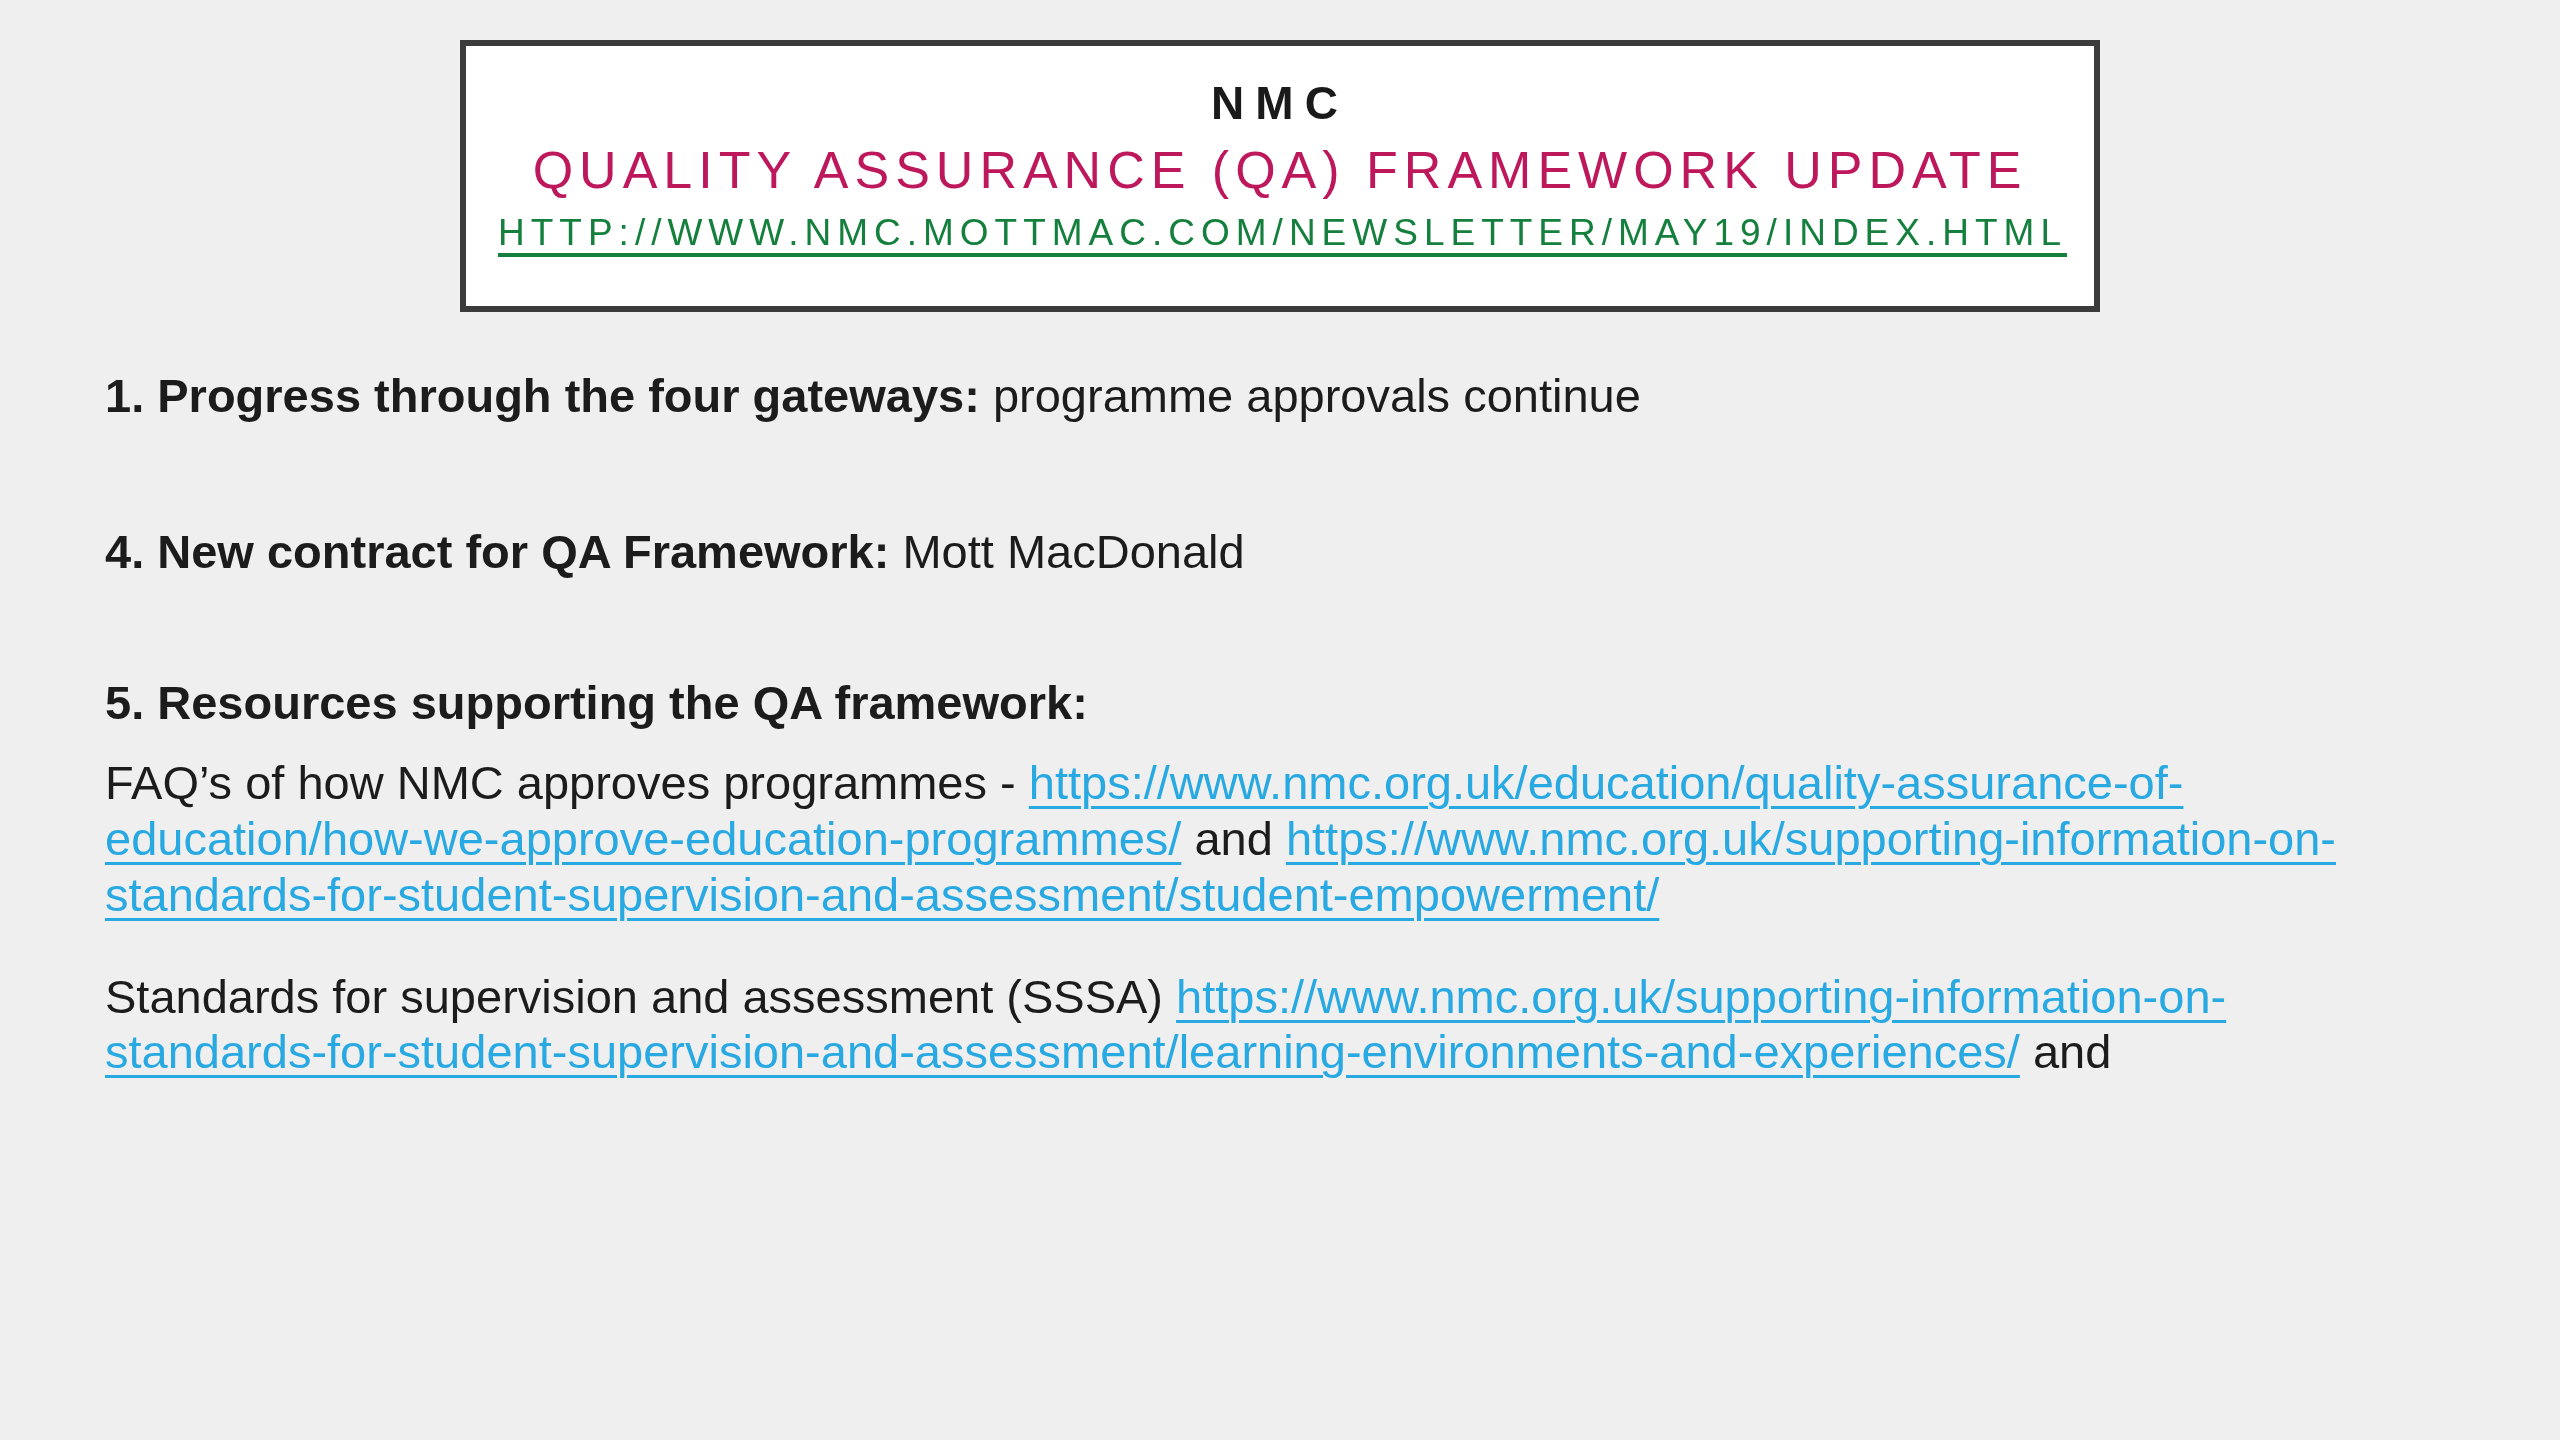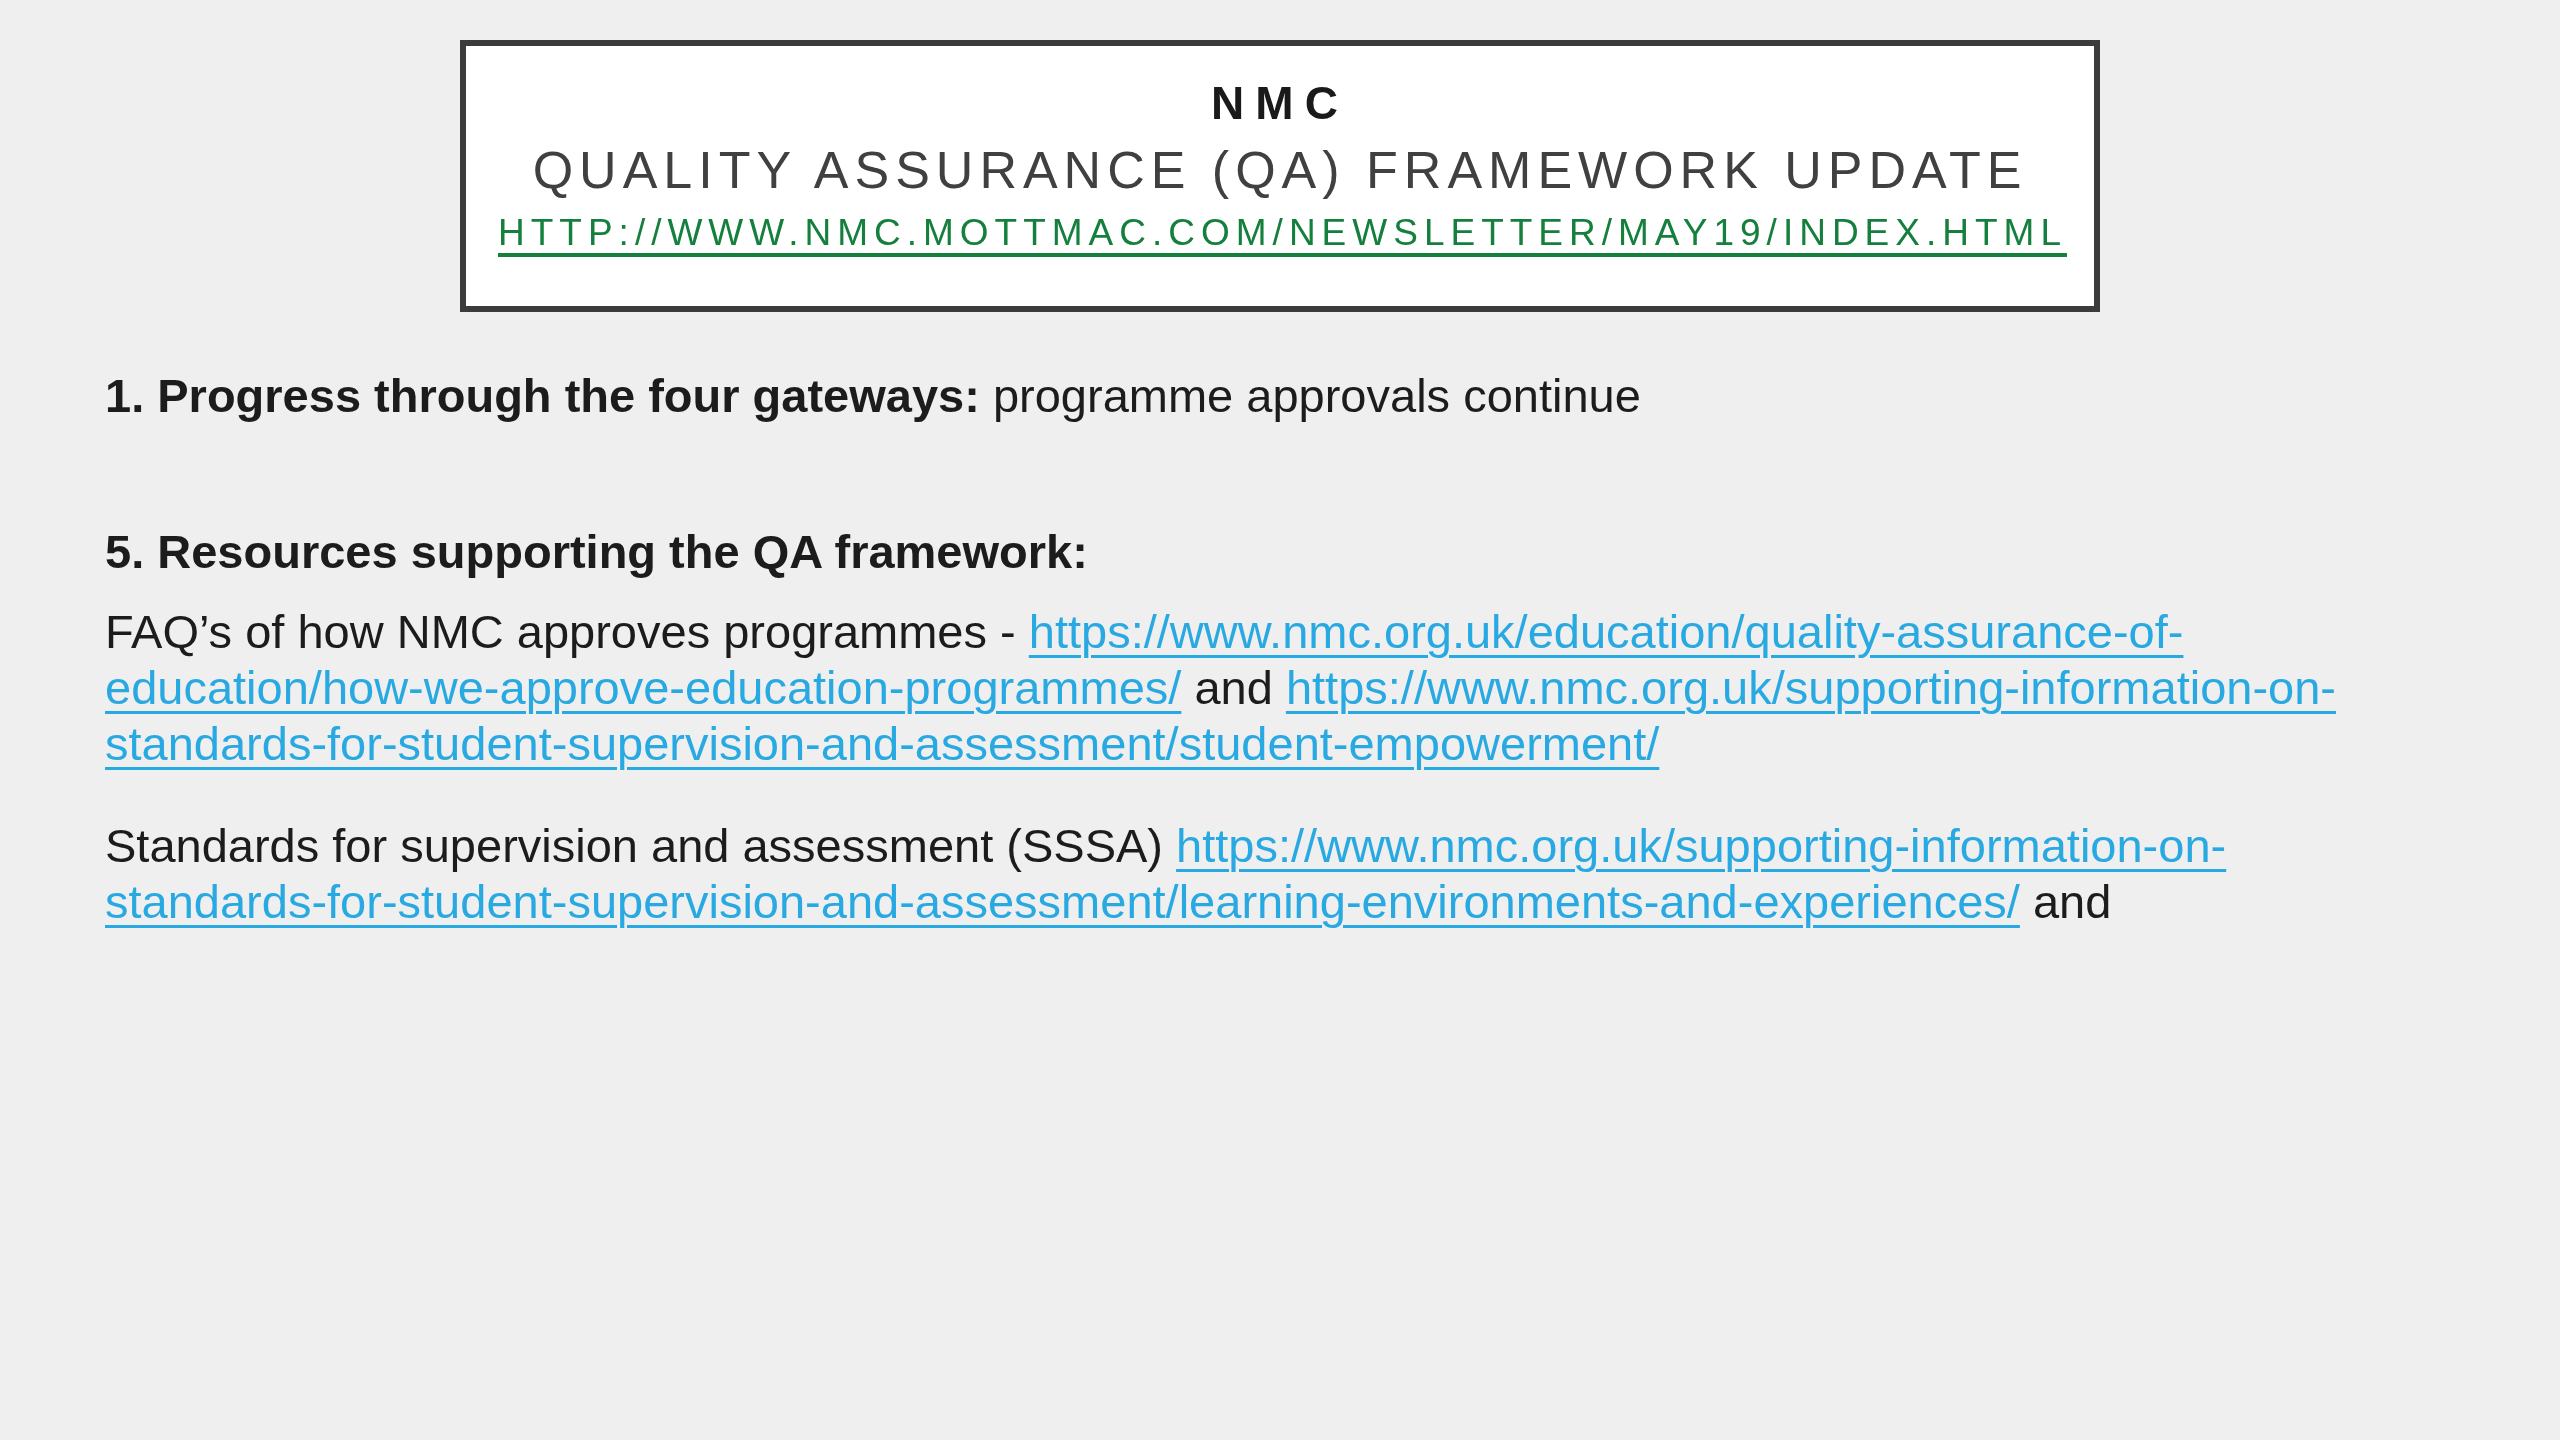--- a/index.html
+++ b/index.html
@@ -25,21 +25,21 @@
     font-size: 46px;
     font-weight: 700;
     letter-spacing: 11px;
     color: #1a1a1a;
   }
   .qa-title {
     font-size: 52px;
     font-weight: 400;
     letter-spacing: 6px;
     margin-top: 10px;
-    color: #404040;
+    color: #be185d;
     white-space: nowrap;
   }
   .header-link {
     display: inline-block;
     margin-top: 12px;
     font-size: 37px;
     letter-spacing: 6px;
     color: #15803d;
     text-decoration: underline;
     text-decoration-thickness: 4px;
@@ -77,20 +77,21 @@
   <div class="qa-title">QUALITY ASSURANCE (QA) FRAMEWORK UPDATE</div>
   <a class="header-link" href="#">HTTP://WWW.NMC.MOTTMAC.COM/NEWSLETTER/MAY19/INDEX.HTML</a>
 </div>
 
 <div class="content">
 
   <p class="item"><span class="label">1. Progress through the four gateways:</span><span> programme approvals continue</span></p>
 
 
 
+  <p class="item gap-md"><span class="label">4. New contract for QA Framework:</span><span> Mott MacDonald</span></p>
 
   <p class="item heading-only"><span class="label">5. Resources supporting the QA framework:</span><span></span></p>
 
   <p class="para"><span>FAQ’s of how NMC approves programmes - </span><a class="link" href="#">https://www.nmc.org.uk/education/quality-assurance-of-education/how-we-approve-education-programmes/</a><span> and </span><a class="link" href="#">https://www.nmc.org.uk/supporting-information-on-standards-for-student-supervision-and-assessment/student-empowerment/</a></p>
 
   <p class="para"><span>Standards for supervision and assessment (SSSA) </span><a class="link" href="#">https://www.nmc.org.uk/supporting-information-on-standards-for-student-supervision-and-assessment/learning-environments-and-experiences/</a><span> and</span></p>
 
 </div>
 
 </body></html>

